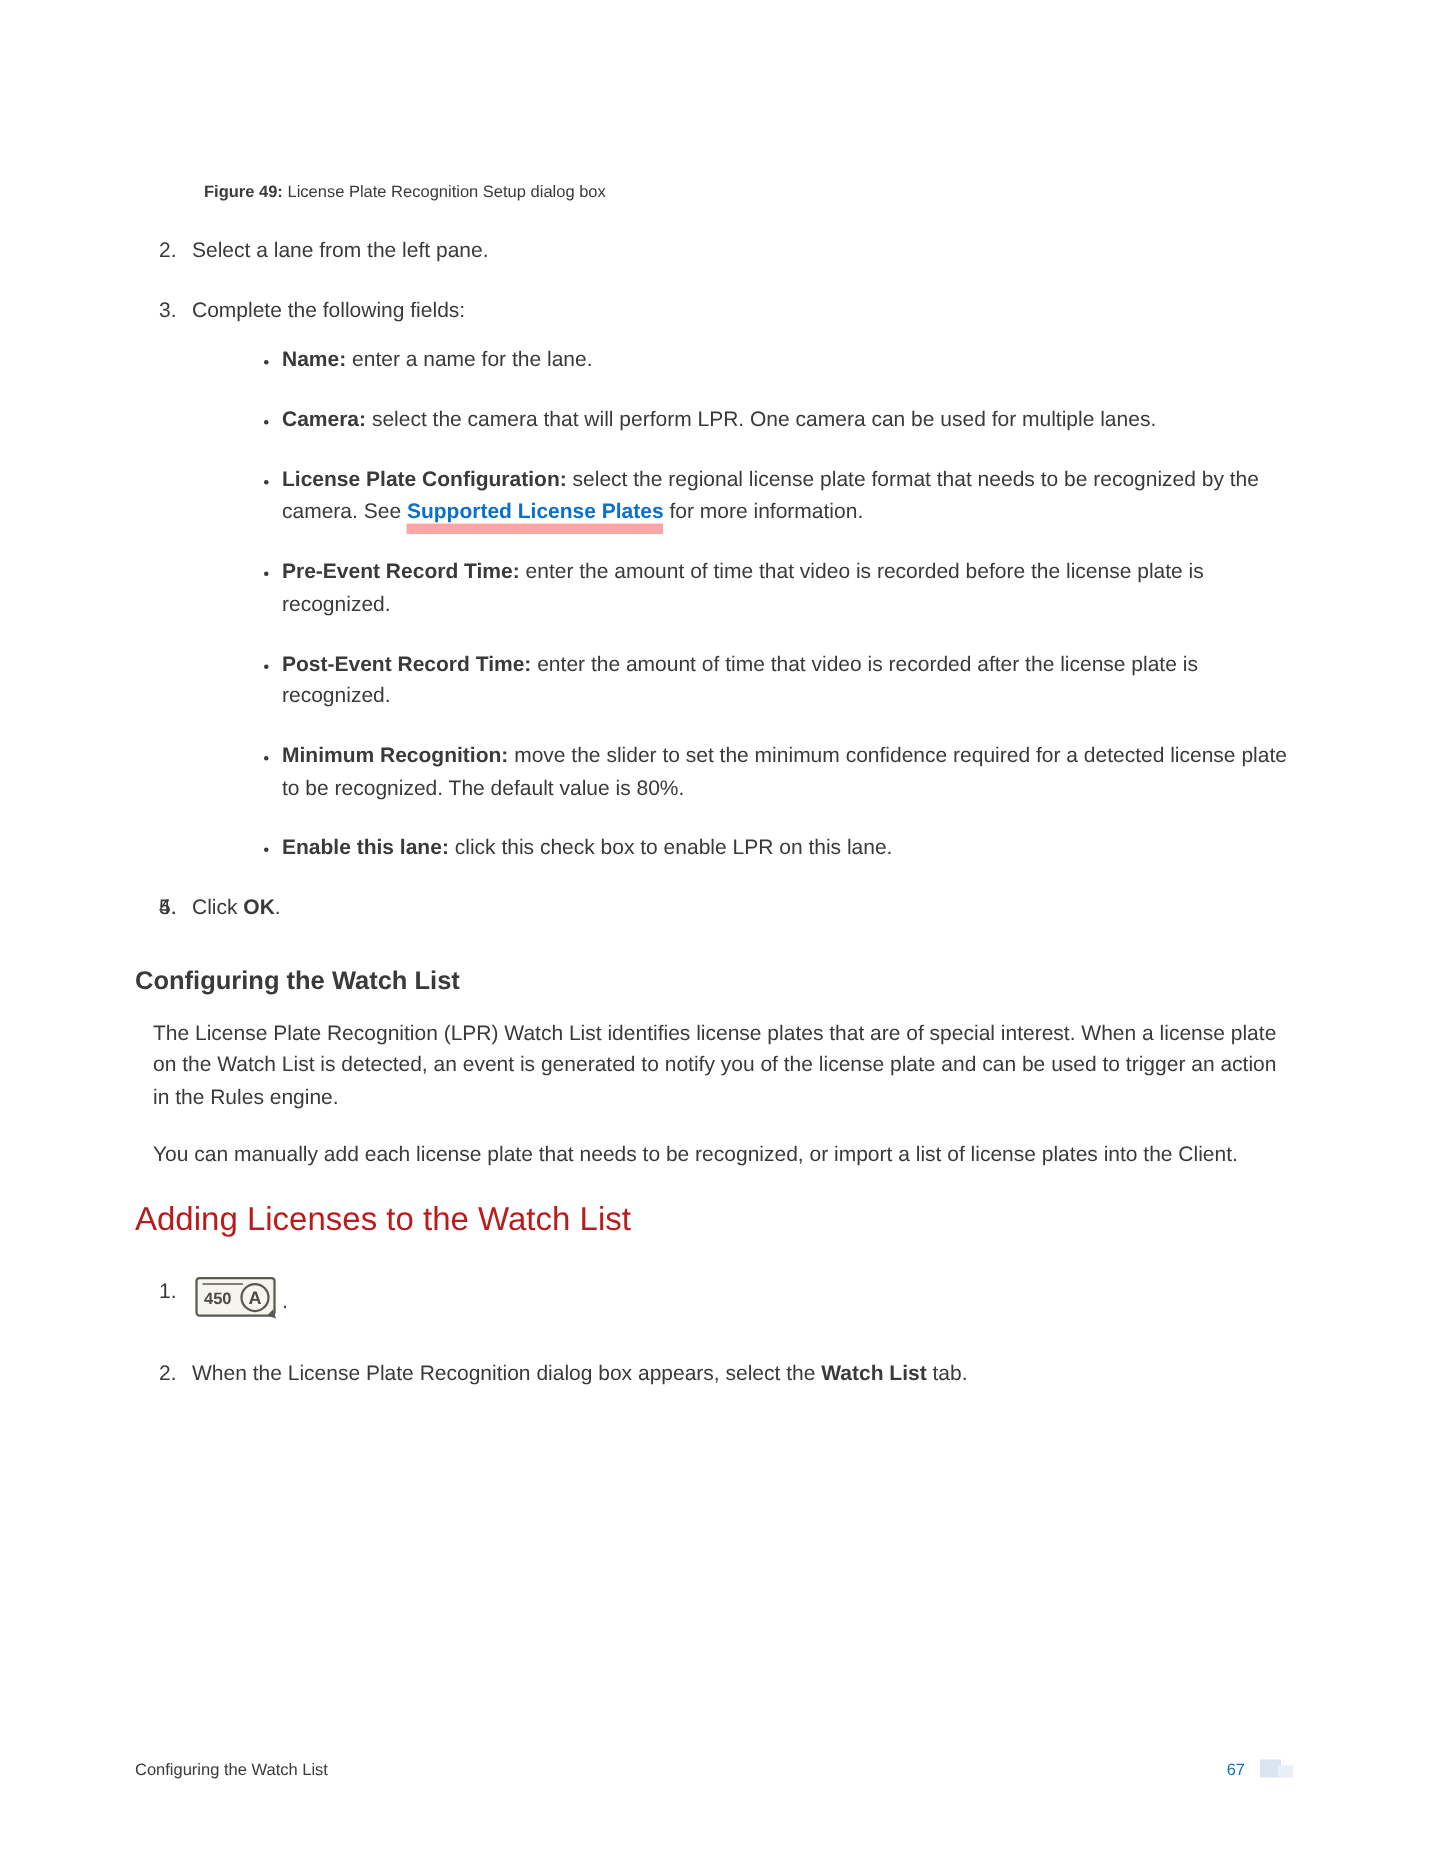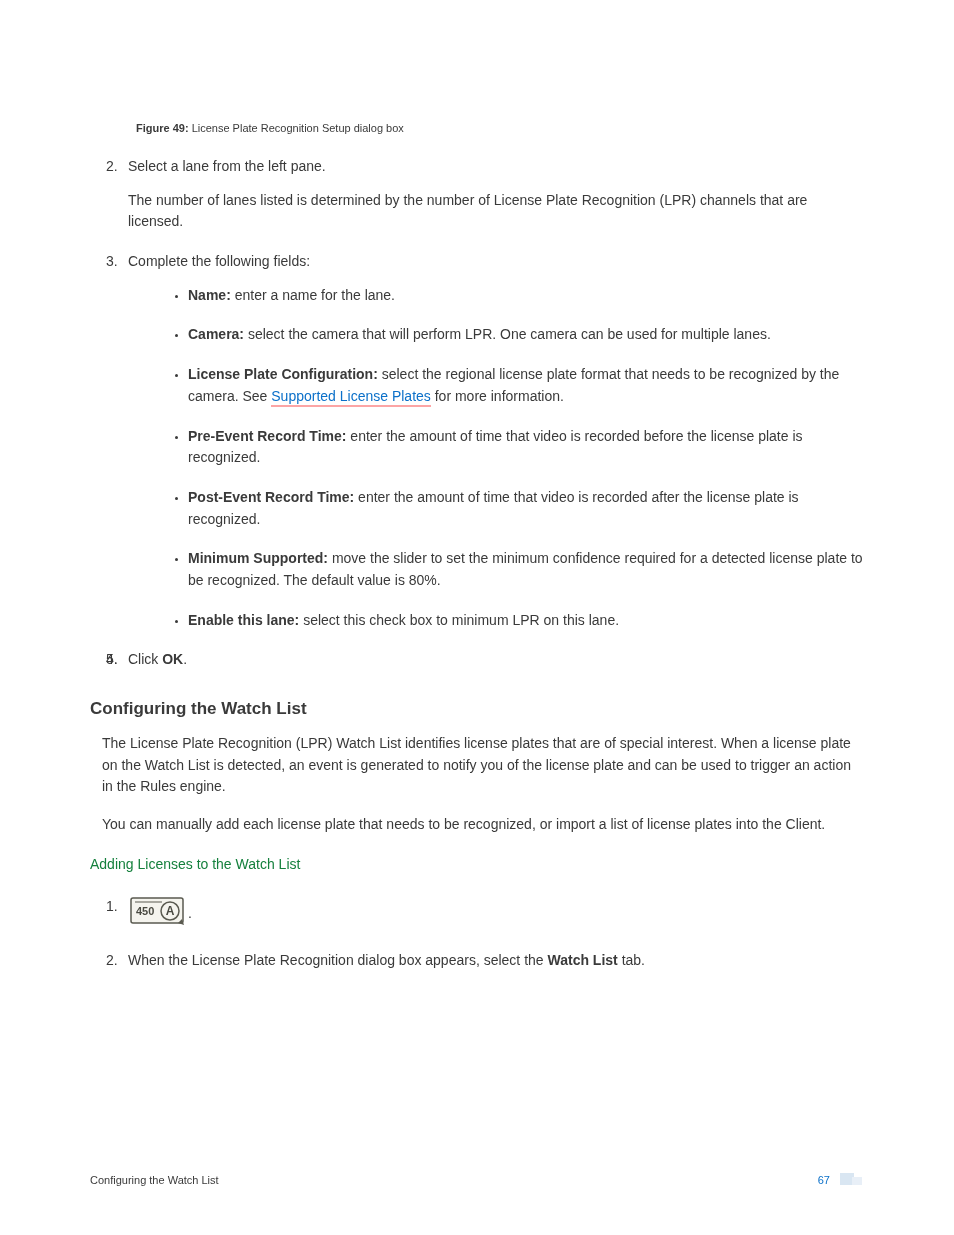--- a/index.html
+++ b/index.html
@@ -59,39 +59,39 @@
     margin-bottom: 18px;
     line-height: 1.55;
   }
   ul.bullets > li::marker {
     font-size: 10px;
   }
   .term { font-weight: 700; }
   a.link {
     color: #0b70c9;
     text-decoration: none;
-    font-weight: 400;
-    border-bottom: 2px solid #fca5a5;
+    font-weight: 700;
+    border-bottom: 7px solid #fca5a5;
     padding-bottom: 1px;
     margin-top: 20px;
   }
   h2.section {
     font-size: 17px;
     font-weight: 700;
     margin: 28px 0 14px 0;
     color: #3a3a3a;
   }
   p.body {
     margin: 0 0 16px 12px;
     line-height: 1.55;
   }
   h3.sub-section {
-    font-size: 14px;
+    font-size: 22px;
     font-weight: 400;
-    color: #15803d;
+    color: #b91c1c;
     margin: 20px 0 24px 0;
   }
   .lpr-icon {
     display: inline-block;
     vertical-align: middle;
     margin: 0 2px;
   }
   .footer {
     position: absolute;
     left: 90px;
@@ -127,21 +127,20 @@
 
   <div class="figure-caption">
     <span class="fig-label">Figure 49:</span>
     <span>License Plate Recognition Setup dialog box</span>
   </div>
 
   <ol class="steps">
 
     <li>
       <span>Select a lane from the left pane.</span>
-      <p class="sub">The number of lanes listed is determined by the number of License Plate Recognition (LPR) channels that are licensed.</p>
     </li>
 
     <li>
       <span>Complete the following fields:</span>
       <ul class="bullets">
         <li>
           <span class="term">Name:</span><span> enter a name for the lane.</span>
         </li>
         <li>
           <span class="term">Camera:</span><span> select the camera that will perform LPR. One camera can be used for multiple lanes.</span>
@@ -149,24 +148,24 @@
         <li>
           <span class="term">License Plate Configuration:</span><span> select the regional license plate format that needs to be recognized by the camera. See </span><a href="#" class="link">Supported License Plates</a><span> for more information.</span>
         </li>
         <li>
           <span class="term">Pre-Event Record Time:</span><span> enter the amount of time that video is recorded before the license plate is recognized.</span>
         </li>
         <li>
           <span class="term">Post-Event Record Time:</span><span> enter the amount of time that video is recorded after the license plate is recognized.</span>
         </li>
         <li>
-          <span class="term">Minimum Supported:</span><span> move the slider to set the minimum confidence required for a detected license plate to be recognized. The default value is 80%.</span>
-        </li>
-        <li>
-          <span class="term">Enable this lane:</span><span> select this check box to minimum LPR on this lane.</span>
+          <span class="term">Minimum Recognition:</span><span> move the slider to set the minimum confidence required for a detected license plate to be recognized. The default value is 80%.</span>
+        </li>
+        <li>
+          <span class="term">Enable this lane:</span><span> click this check box to enable LPR on this lane.</span>
         </li>
       </ul>
     </li>
 
     <li>
     </li>
 
     <li>
       <span>Click </span><span class="term">OK</span><span>.</span>
     </li>

